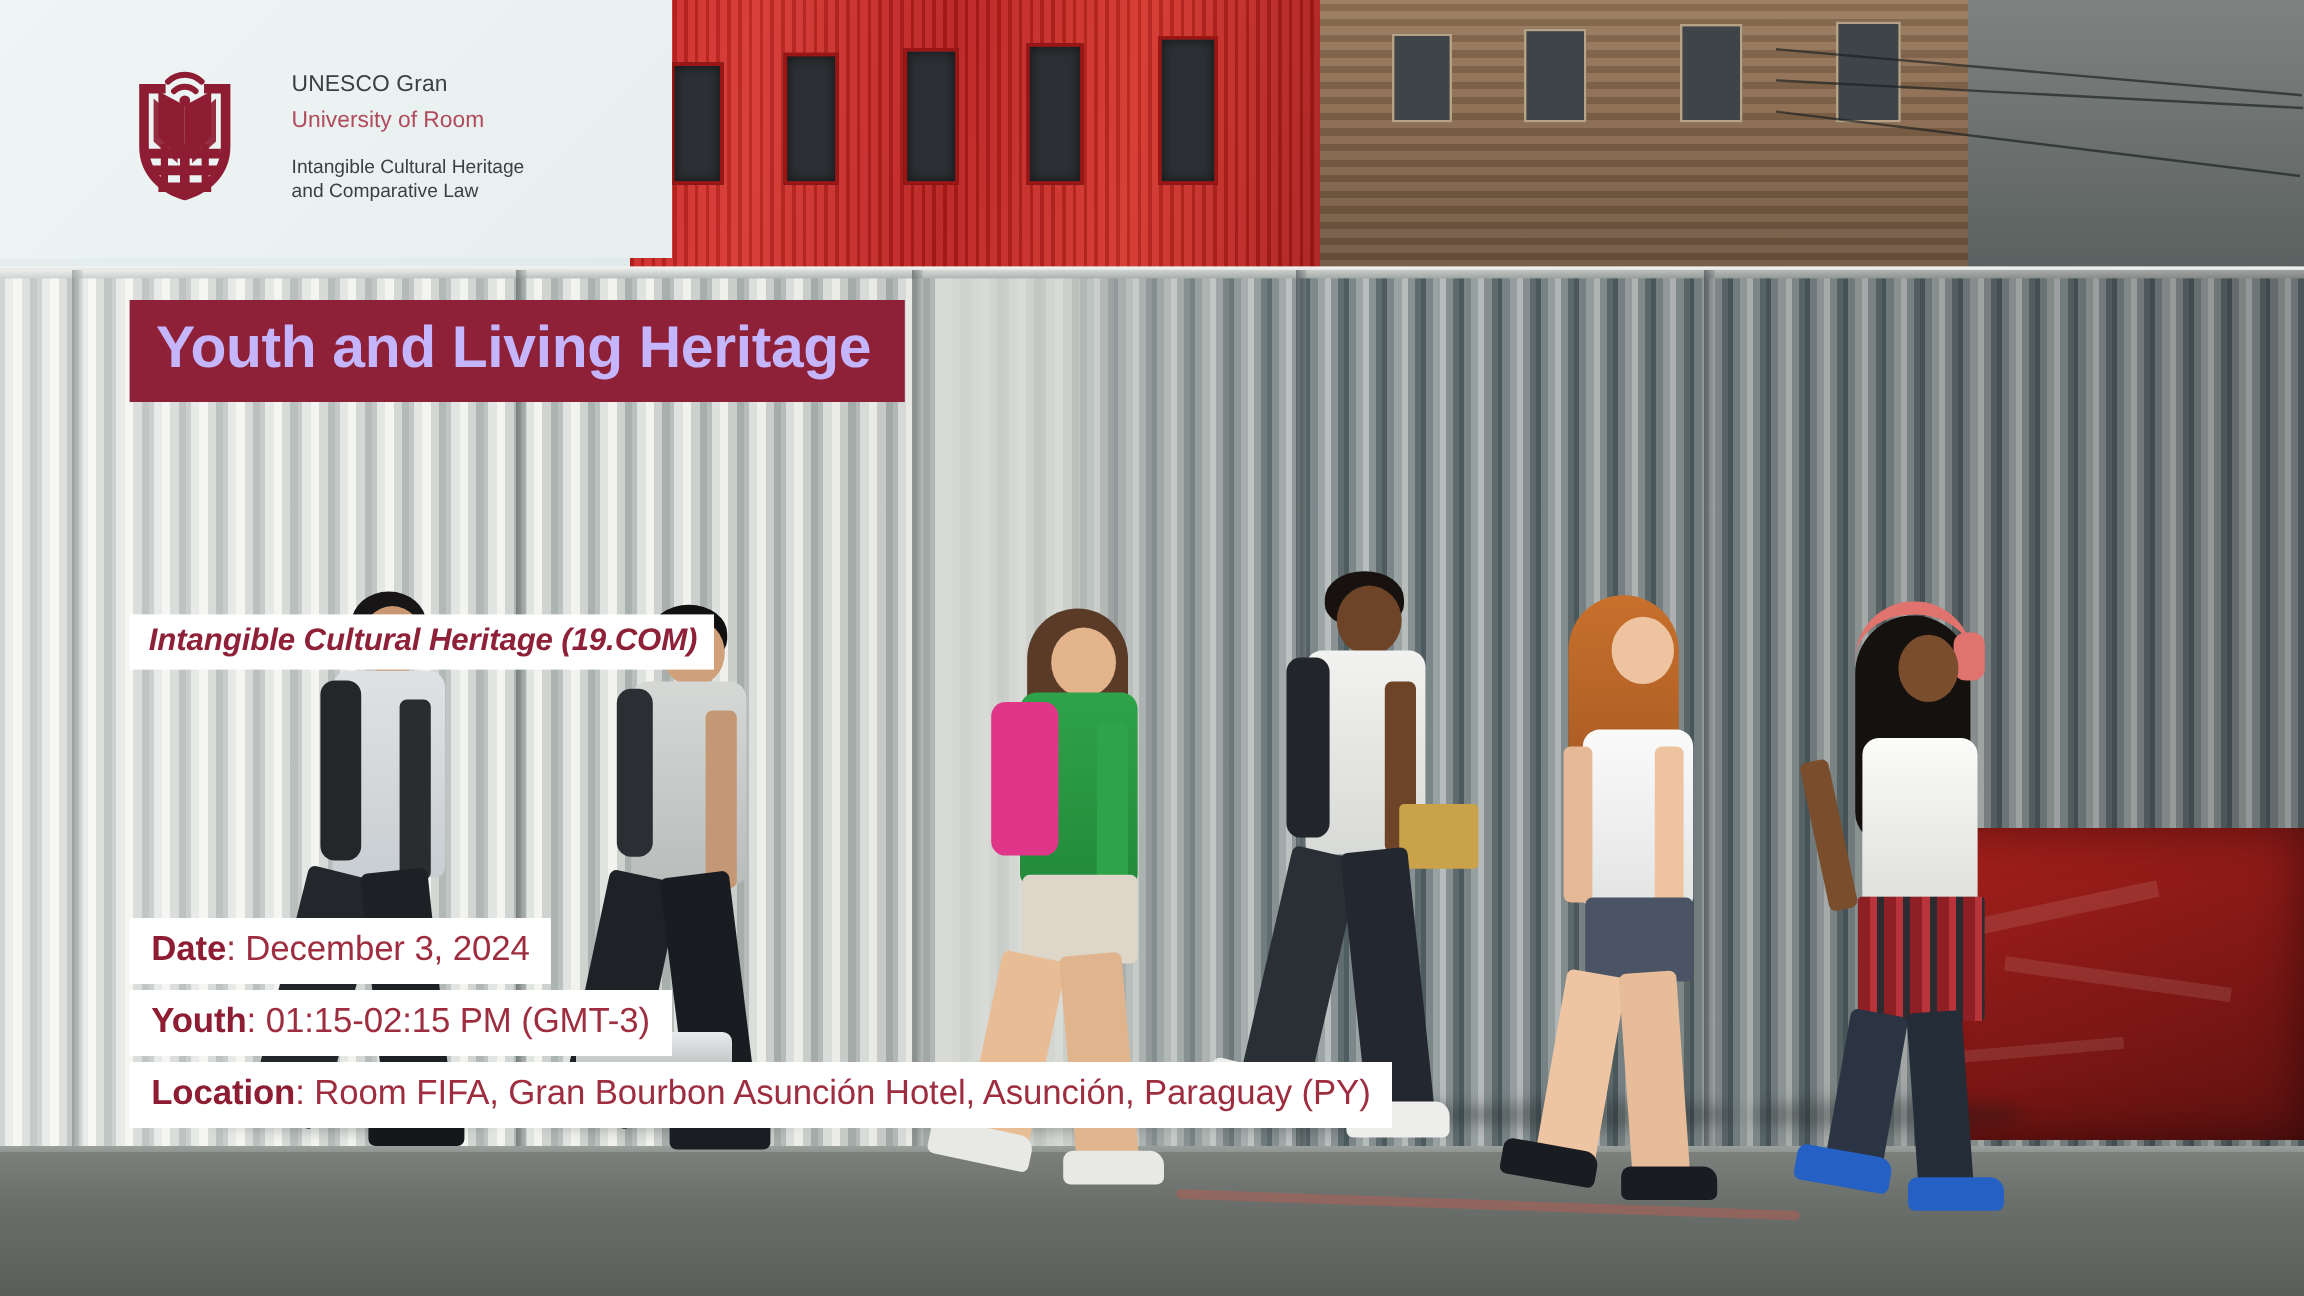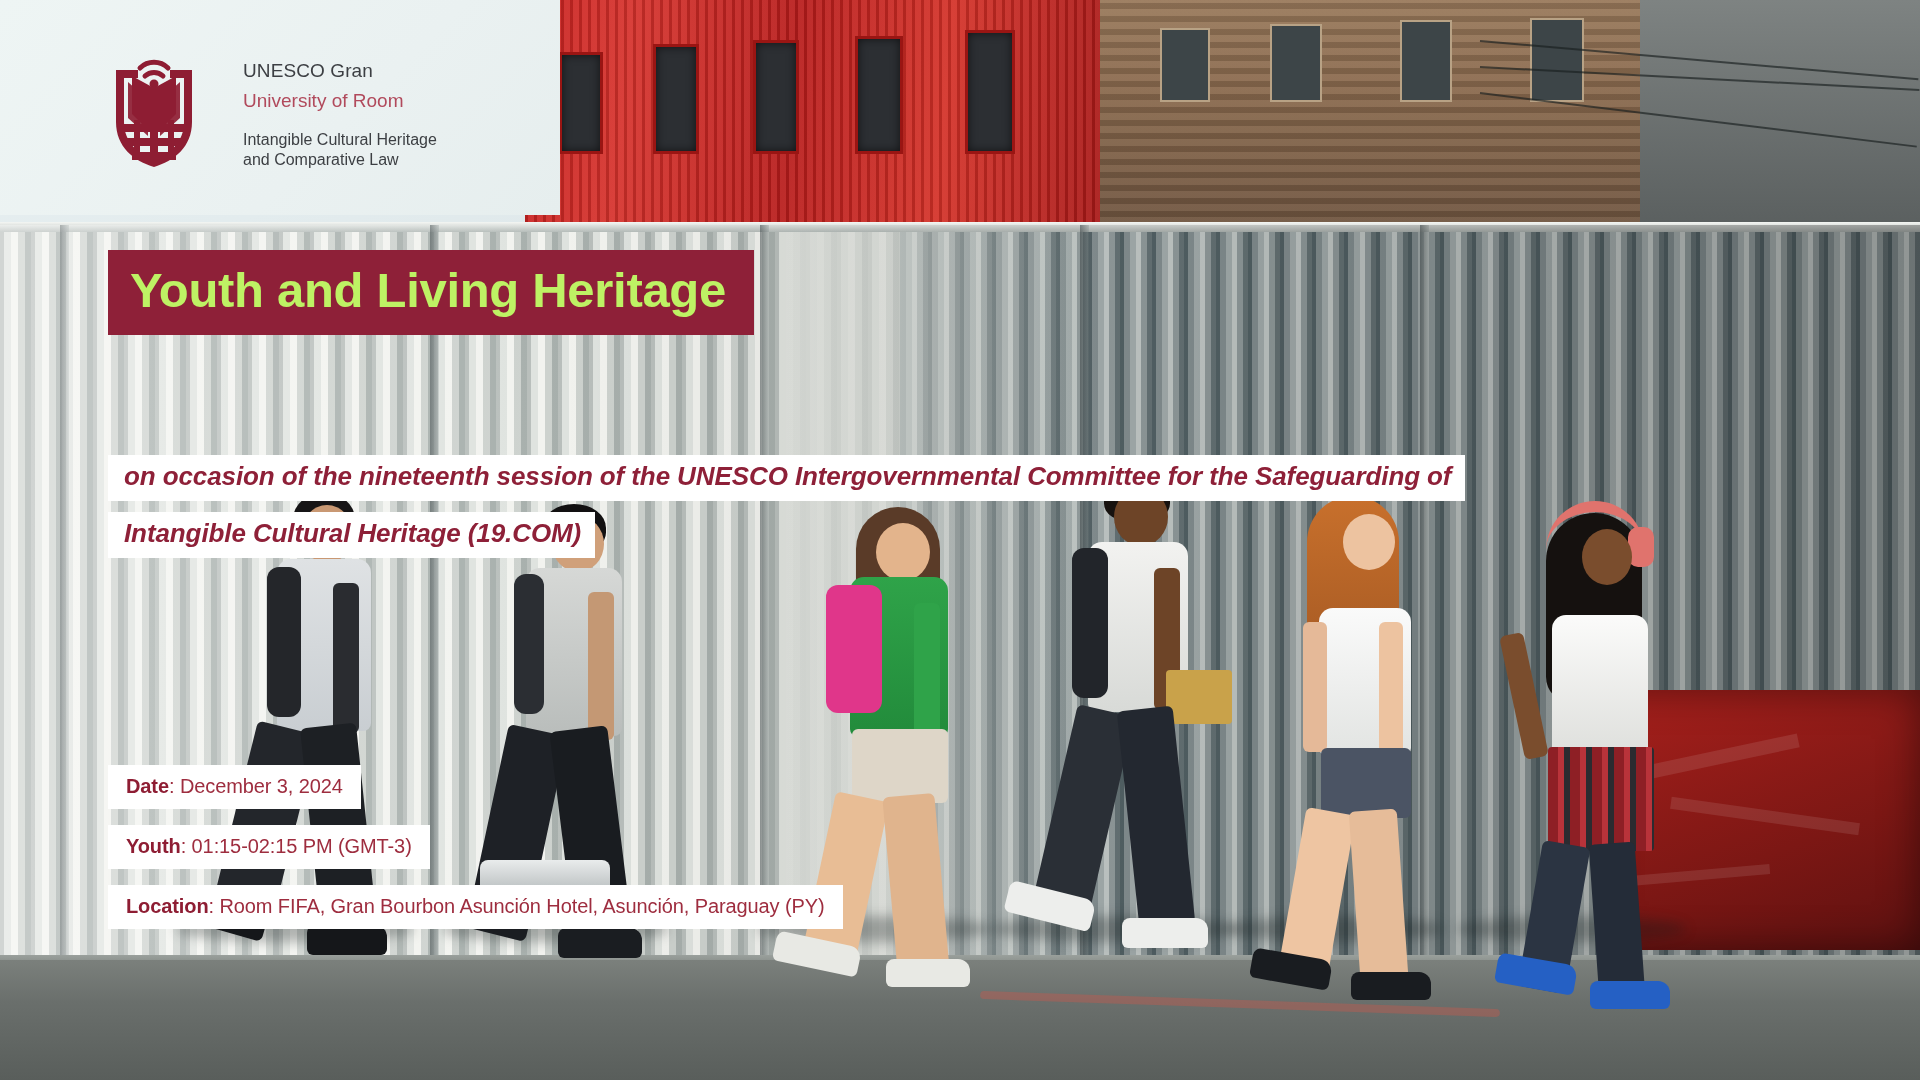--- a/index.html
+++ b/index.html
@@ -122,42 +122,42 @@
   .lt-chair{font-size:19px;color:#3c3f43;letter-spacing:.1px;line-height:1.2;}
   .lt-brand{font-size:33px;font-weight:bold;color:#8e1d33;letter-spacing:-.4px;margin-top:9px;line-height:1;}
   .lt-univ{font-size:19px;color:#b14a5c;margin-top:7px;line-height:1.2;}
   .lt-sub{font-size:16px;color:#3c3f43;margin-top:17px;line-height:1.30;}
 
   
   .bar-title{
     position:absolute;left:108px;top:250px;background:#8e2038;
     padding:14px 28px 18px 22px;
   }
-  .bar-title .t{font-size:49px;font-weight:bold;color:#bef264;letter-spacing:-.3px;line-height:1.08;}
+  .bar-title .t{font-size:49px;font-weight:bold;color:#c4b5fd;letter-spacing:-.3px;line-height:1.08;}
   .bar-sub{
     position:absolute;left:108px;top:345px;background:#8e2038;
     padding:13px 26px 16px 22px;
   }
   .bar-sub .t{font-size:40px;color:#ffffff;letter-spacing:-.2px;line-height:1.1;font-weight:400;}
 
   
   .desc{position:absolute;left:108px;}
   .desc .line{
     display:table;background:#ffffff;padding:7px 14px 9px 16px;
     font-style:italic;font-size:26px;color:#8e2038;font-weight:600;line-height:1.15;
     margin-bottom:4px;letter-spacing:-.1px;
   }
   .d1{top:455px;}
   .d2{top:512px;}
 
   
   .info{position:absolute;left:108px;}
   .info .row{
     display:table;background:#ffffff;padding:9px 18px 11px 18px;
-    font-size:20px;color:#9e2d3f;line-height:1.2;letter-spacing:-.1px;white-space:nowrap;
+    font-size:29px;color:#9e2d3f;line-height:1.2;letter-spacing:-.1px;white-space:nowrap;
   }
   .info .row b{color:#8e1d33;font-weight:bold;}
   .i1{top:765px;}
   .i2{top:825px;}
   .i3{top:885px;}
 </style>
 </head>
 <body>
 
 <div class="poster">
@@ -335,23 +335,20 @@
         <div>and Comparative Law</div>
       </div>
     </div>
   </div>
 
   <div class="bar-title">
     <div class="t">Youth and Living Heritage</div>
   </div>
 
 
-  <div class="desc d1">
-    <div class="line">on occasion of the nineteenth session of the UNESCO Intergovernmental Committee for the Safeguarding of</div>
-  </div>
   <div class="desc d2">
     <div class="line">Intangible Cultural Heritage (19.COM)</div>
   </div>
 
   <div class="info i1">
     <div class="row">
       <b>Date</b>
         <span>: </span>
         <span>December 3, 2024</span>
     </div>

